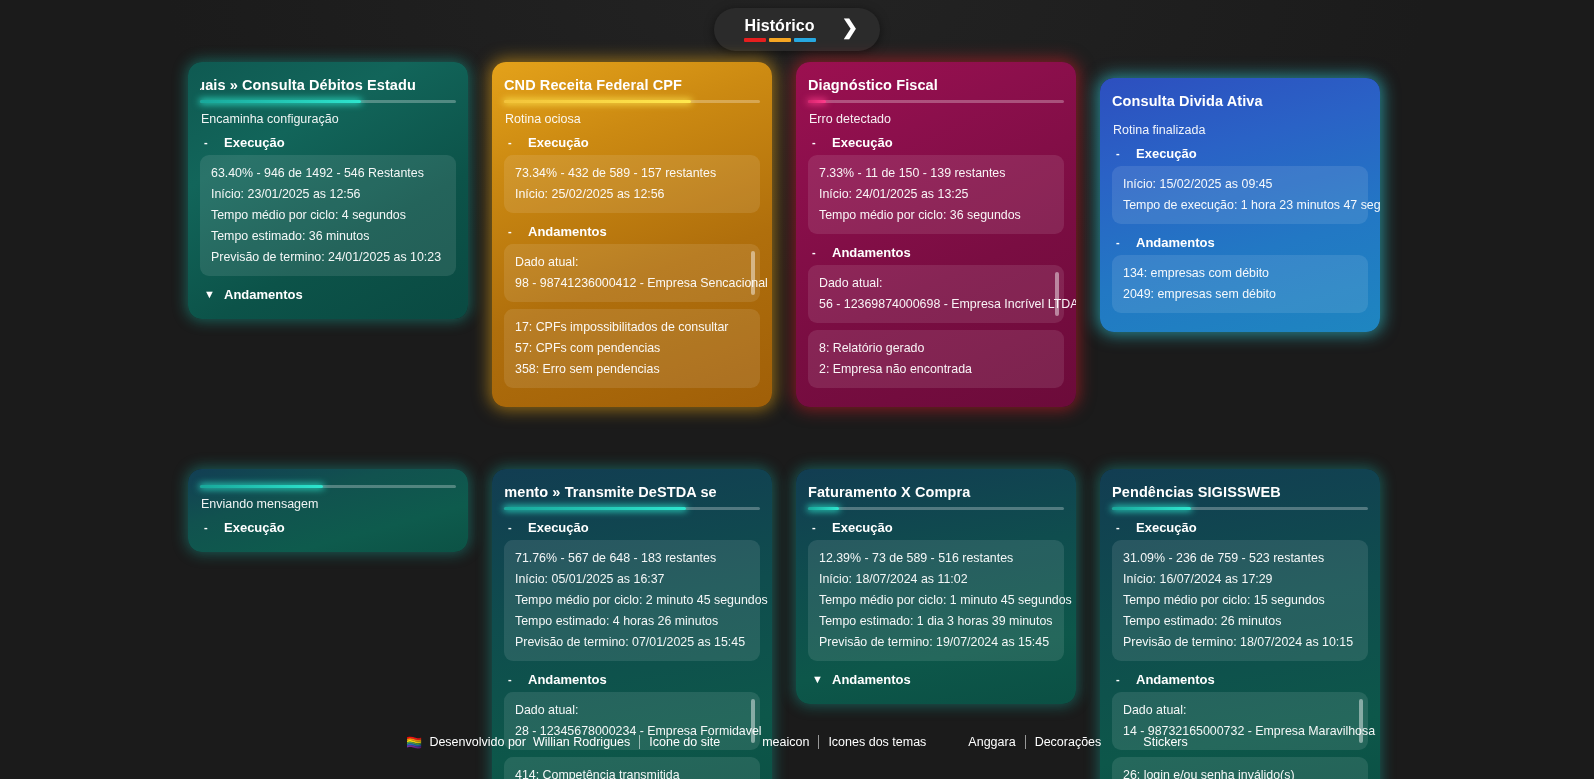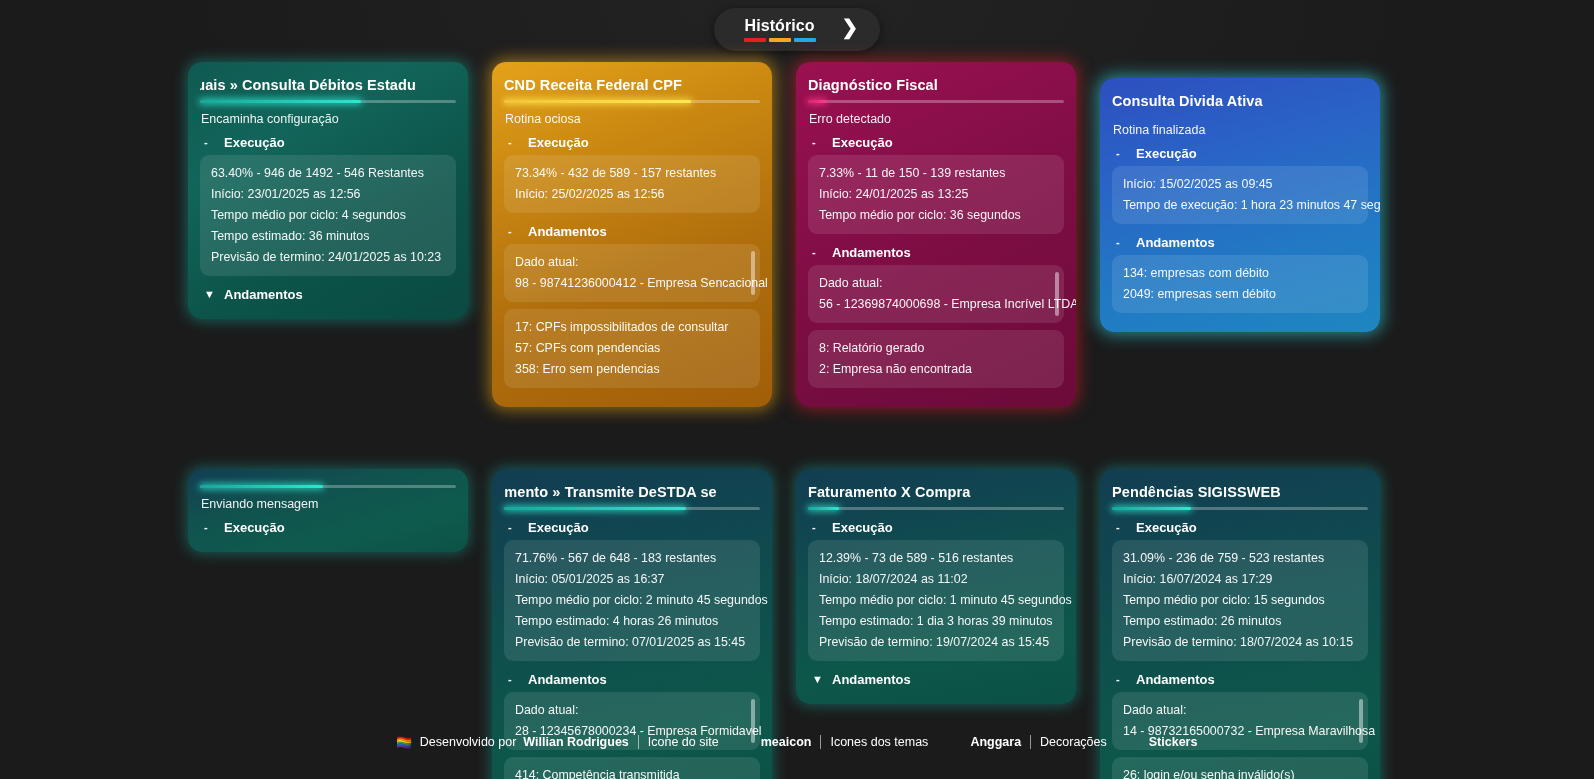--- a/index.html
+++ b/index.html
@@ -196,21 +196,21 @@
     justify-content: center;
     align-items: center;
     gap: 0px;
     font-size: 12.5px;
     color: #ffffff;
   }
   .foot-seg { display: flex; align-items: center; gap: 7px; padding: 0 9px; }
   .foot-seg + .foot-seg { border-left: 1px solid rgba(255,255,255,.55); gap: 42px; }
   .foot-flag { font-size: 13px; line-height: 1; }
   .foot-plain { color: #ffffff; font-weight: normal; }
-  .foot-strong { color: #ffffff; font-weight: bold; text-align: right; }
+  .foot-strong { color: #ffffff; font-weight: normal; text-align: right; }
 </style>
 </head>
 <body>
 
 <div id="app">
 
   <div class="header">
     <div class="hist-pill">
       <div class="hist-label-wrap">
         <span class="hist-label">Histórico</span>

